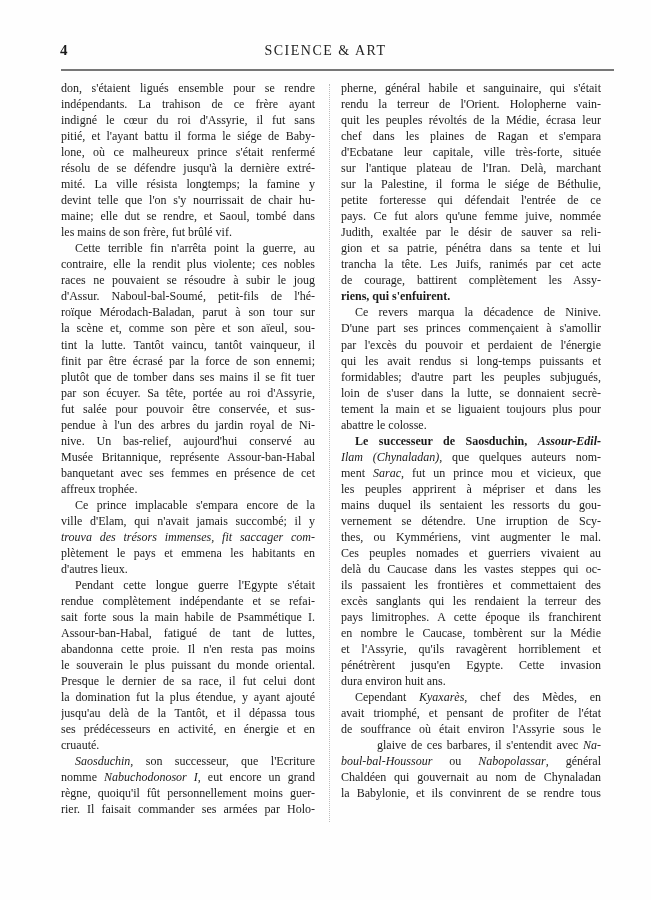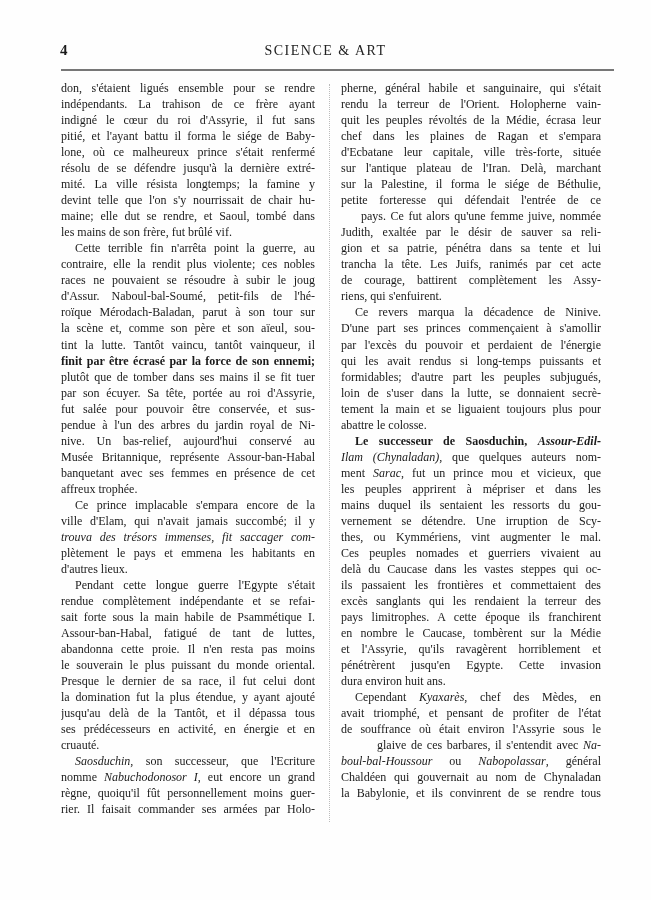--- a/index.html
+++ b/index.html
@@ -39,21 +39,21 @@
       <span class="line" style="height: 16.0435px;">devint telle que l'on s'y nourrissait de chair hu-</span>
       <span class="line" style="height: 16.0435px;">maine; elle dut se rendre, et Saoul, tombé dans</span>
       <span class="line last" style="height: 16.0435px;">les mains de son frère, fut brûlé vif.</span>
       <span class="line indent" style="height: 16.0435px;">Cette terrible fin n'arrêta point la guerre, au</span>
       <span class="line" style="height: 16.0435px;">contraire, elle la rendit plus violente; ces nobles</span>
       <span class="line" style="height: 16.0435px;">races ne pouvaient se résoudre à subir le joug</span>
       <span class="line" style="height: 16.0435px;">d'Assur. Naboul-bal-Soumé, petit-fils de l'hé-</span>
       <span class="line" style="height: 16.0435px;">roïque Mérodach-Baladan, parut à son tour sur</span>
       <span class="line" style="height: 16.0435px;">la scène et, comme son père et son aïeul, sou-</span>
       <span class="line" style="height: 16.0435px;">tint la lutte. Tantôt vaincu, tantôt vainqueur, il</span>
-      <span class="line" style="height: 16.0435px; font-weight: bold;">finit par être écrasé par la force de son ennemi;</span>
+      <span class="line" style="height: 16.0435px;">finit par être écrasé par la force de son ennemi;</span>
       <span class="line" style="height: 16.0435px;">plutôt que de tomber dans ses mains il se fit tuer</span>
       <span class="line" style="height: 16.0435px;">par son écuyer. Sa tête, portée au roi d'Assyrie,</span>
       <span class="line" style="height: 16.0435px;">fut salée pour pouvoir être conservée, et sus-</span>
       <span class="line" style="height: 16.0435px;">pendue à l'un des arbres du jardin royal de Ni-</span>
       <span class="line" style="height: 16.0435px;">nive. Un bas-relief, aujourd'hui conservé au</span>
       <span class="line" style="height: 16.0435px;">Musée Britannique, représente Assour-ban-Habal</span>
       <span class="line" style="height: 16.0435px;">banquetant avec ses femmes en présence de cet</span>
       <span class="line last" style="height: 16.0435px;">affreux trophée.</span>
       <span class="line indent" style="height: 16.0435px;">Ce prince implacable s'empara encore de la</span>
       <span class="line" style="height: 16.0435px;">ville d'Elam, qui n'avait jamais succombé; il y</span>
@@ -78,26 +78,26 @@
     </div>
   <div class="column col-right" id="col-1" style="line-height: 16.0435px;">
       <span class="line" style="height: 16.0435px;">pherne, général habile et sanguinaire, qui s'était</span>
       <span class="line" style="height: 16.0435px;">rendu la terreur de l'Orient. Holopherne vain-</span>
       <span class="line" style="height: 16.0435px;">quit les peuples révoltés de la Médie, écrasa leur</span>
       <span class="line" style="height: 16.0435px;">chef dans les plaines de Ragan et s'empara</span>
       <span class="line" style="height: 16.0435px;">d'Ecbatane leur capitale, ville très-forte, située</span>
       <span class="line" style="height: 16.0435px;">sur l'antique plateau de l'Iran. Delà, marchant</span>
       <span class="line" style="height: 16.0435px;">sur la Palestine, il forma le siége de Béthulie,</span>
       <span class="line" style="height: 16.0435px;">petite forteresse qui défendait l'entrée de ce</span>
-      <span class="line" style="height: 16.0435px; margin-left: 20px;">pays. Ce fut alors qu'une femme juive, nommée</span>
+      <span class="line" style="height: 16.0435px;">pays. Ce fut alors qu'une femme juive, nommée</span>
       <span class="line" style="height: 16.0435px;">Judith, exaltée par le désir de sauver sa reli-</span>
       <span class="line" style="height: 16.0435px;">gion et sa patrie, pénétra dans sa tente et lui</span>
       <span class="line" style="height: 16.0435px;">trancha la tête. Les Juifs, ranimés par cet acte</span>
       <span class="line" style="height: 16.0435px;">de courage, battirent complètement les Assy-</span>
-      <span class="line last" style="height: 16.0435px;">riens, qui s'enfuirent.</span>
+      <span class="line last" style="height: 16.0435px; font-weight: bold;">riens, qui s'enfuirent.</span>
       <span class="line indent" style="height: 16.0435px;">Ce revers marqua la décadence de Ninive.</span>
       <span class="line" style="height: 16.0435px;">D'une part ses princes commençaient à s'amollir</span>
       <span class="line" style="height: 16.0435px;">par l'excès du pouvoir et perdaient de l'énergie</span>
       <span class="line" style="height: 16.0435px;">qui les avait rendus si long-temps puissants et</span>
       <span class="line" style="height: 16.0435px;">formidables; d'autre part les peuples subjugués,</span>
       <span class="line" style="height: 16.0435px;">loin de s'user dans la lutte, se donnaient secrè-</span>
       <span class="line" style="height: 16.0435px;">tement la main et se liguaient toujours plus pour</span>
       <span class="line last" style="height: 16.0435px;">abattre le colosse.</span>
       <span class="line indent" style="height: 16.0435px; font-weight: bold;"><span>Le successeur de Saosduchin, </span><i>Assour-Edil-</i></span>
       <span class="line" style="height: 16.0435px;"><i>Ilam (Chynaladan)</i><span>, que quelques auteurs nom-</span></span>

